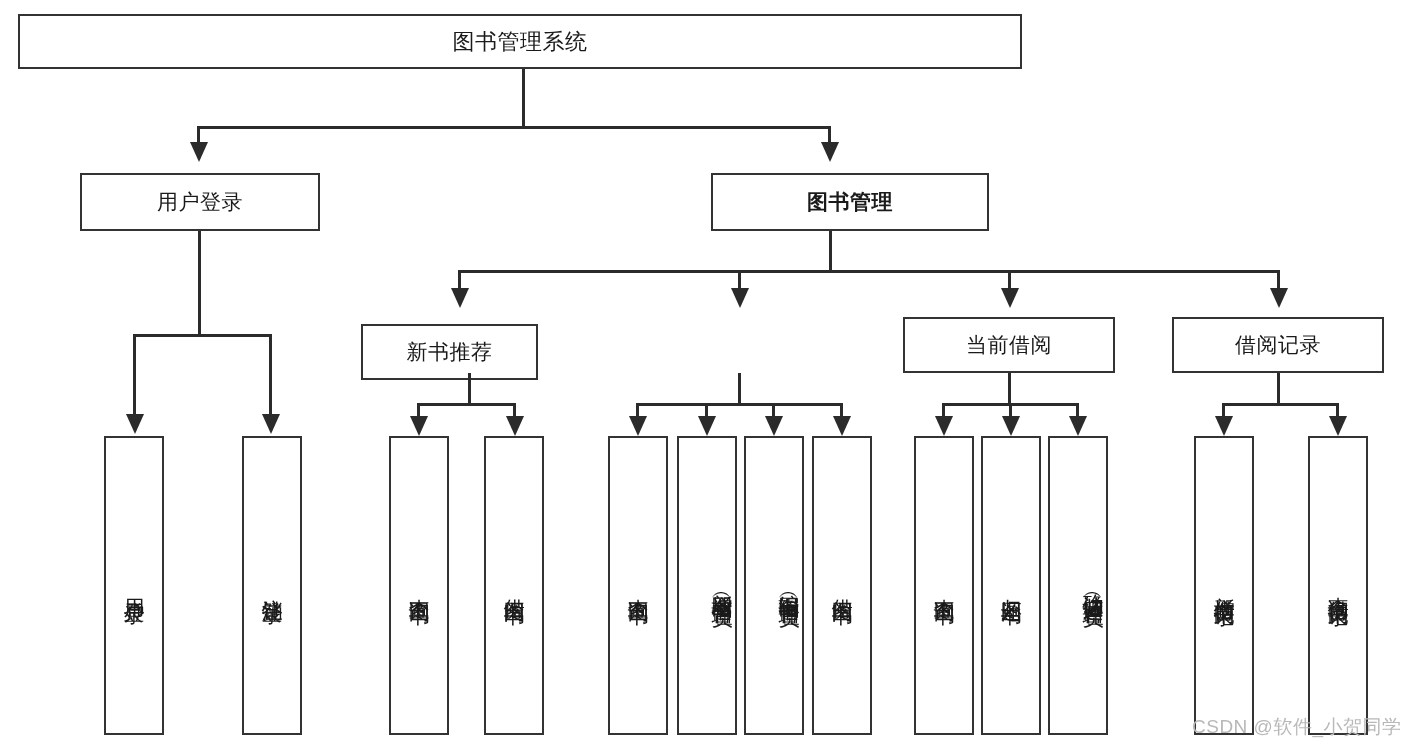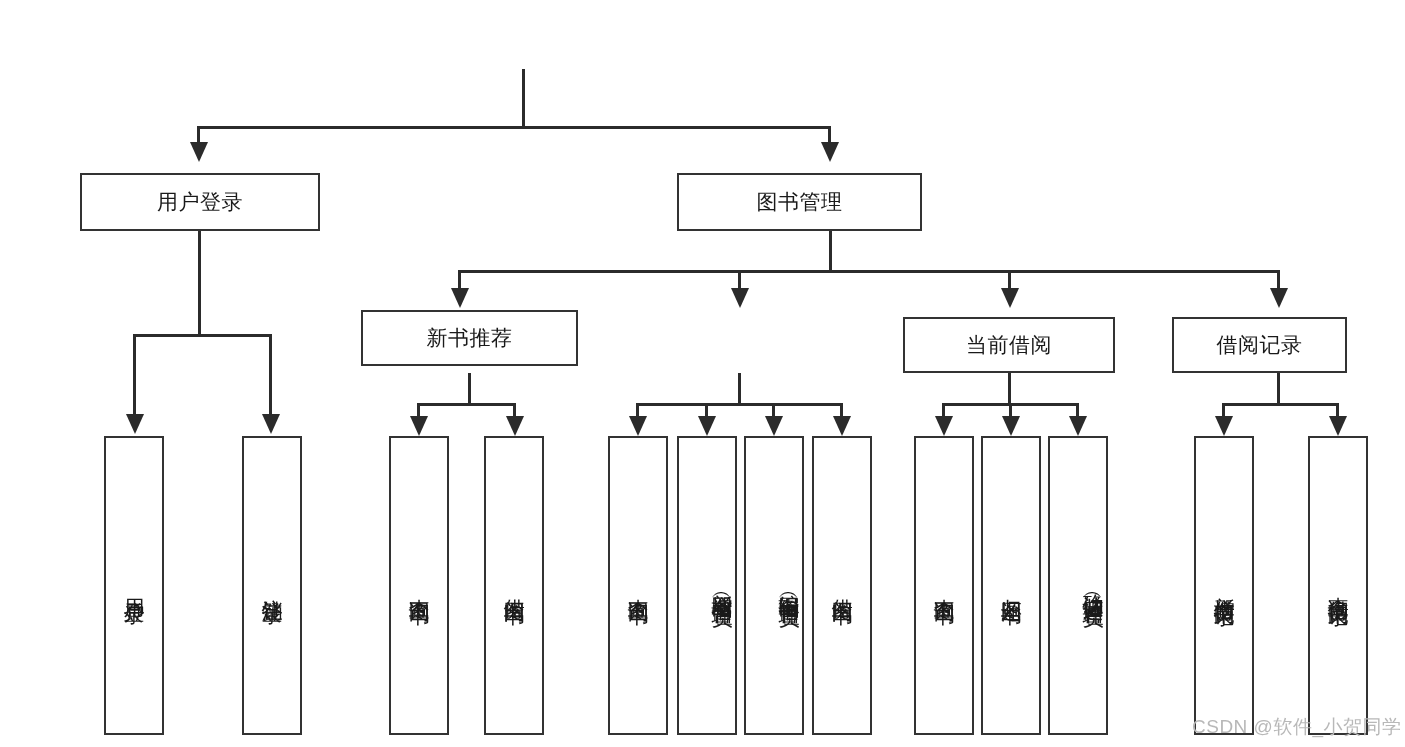--- a/index.html
+++ b/index.html
@@ -69,54 +69,55 @@
     white-space: nowrap;
     user-select: none;
     text-align: center;
   }
 </style>
 </head>
 <body>
 
 <div id="canvas">
 
+  <div class="node h" id="root-node" style="left:18px; top:14px; width:1004px; height:55px;">图书管理系统</div>
 
   <div class="line vline" style="left:522px; top:69px; width:3px; height:57px;"></div>
 
   <div class="line hline" style="left:197px; top:126px; width:634px; height:3px;"></div>
 
   <div class="line vline" style="left:197px; top:126px; width:3px; height:20px;"></div>
   <div class="arrow" style="left:190px; top:142px;"></div>
   <div class="line vline" style="left:828px; top:126px; width:3px; height:20px;"></div>
   <div class="arrow" style="left:821px; top:142px;"></div>
 
   <div class="node h" style="left:80px; top:173px; width:240px; height:58px;">用户登录</div>
-  <div class="node h" style="left:677px; top:173px; width:245px; height:58px;">图书管理</div>
+  <div class="node h" style="left:711px; top:173px; width:278px; height:58px;font-weight:bold;">图书管理</div>
 
   <div class="line vline" style="left:198px; top:231px; width:3px; height:105px;"></div>
   <div class="line hline" style="left:133px; top:334px; width:138px; height:3px;"></div>
   <div class="line vline" style="left:133px; top:334px; width:3px; height:84px;"></div>
   <div class="arrow" style="left:126px; top:414px;"></div>
   <div class="line vline" style="left:269px; top:334px; width:3px; height:84px;"></div>
   <div class="arrow" style="left:262px; top:414px;"></div>
 
   <div class="line vline" style="left:829px; top:231px; width:3px; height:42px;"></div>
   <div class="line hline" style="left:458px; top:270px; width:822px; height:3px;"></div>
   <div class="line vline" style="left:458px; top:270px; width:3px; height:22px;"></div>
   <div class="arrow" style="left:451px; top:288px;"></div>
   <div class="line vline" style="left:738px; top:270px; width:3px; height:22px;"></div>
   <div class="arrow" style="left:731px; top:288px;"></div>
   <div class="line vline" style="left:1008px; top:270px; width:3px; height:22px;"></div>
   <div class="arrow" style="left:1001px; top:288px;"></div>
   <div class="line vline" style="left:1277px; top:270px; width:3px; height:22px;"></div>
   <div class="arrow" style="left:1270px; top:288px;"></div>
 
-  <div class="node h" style="left:361px; top:310px; width:217px; height:56px;">新书推荐</div>
+  <div class="node h" style="left:361px; top:324px; width:177px; height:56px;">新书推荐</div>
   <div class="node h" style="left:903px; top:317px; width:212px; height:56px;">当前借阅</div>
-  <div class="node h" style="left:1172px; top:317px; width:175px; height:56px;">借阅记录</div>
+  <div class="node h" style="left:1172px; top:317px; width:212px; height:56px;">借阅记录</div>
 
   <div class="line vline" style="left:468px; top:373px; width:3px; height:32px;"></div>
   <div class="line hline" style="left:417px; top:403px; width:99px; height:3px;"></div>
   <div class="line vline" style="left:417px; top:403px; width:3px; height:16px;"></div>
   <div class="arrow" style="left:410px; top:416px;"></div>
   <div class="line vline" style="left:513px; top:403px; width:3px; height:16px;"></div>
   <div class="arrow" style="left:506px; top:416px;"></div>
 
   <div class="line vline" style="left:738px; top:373px; width:3px; height:32px;"></div>
   <div class="line hline" style="left:636px; top:403px; width:207px; height:3px;"></div>

